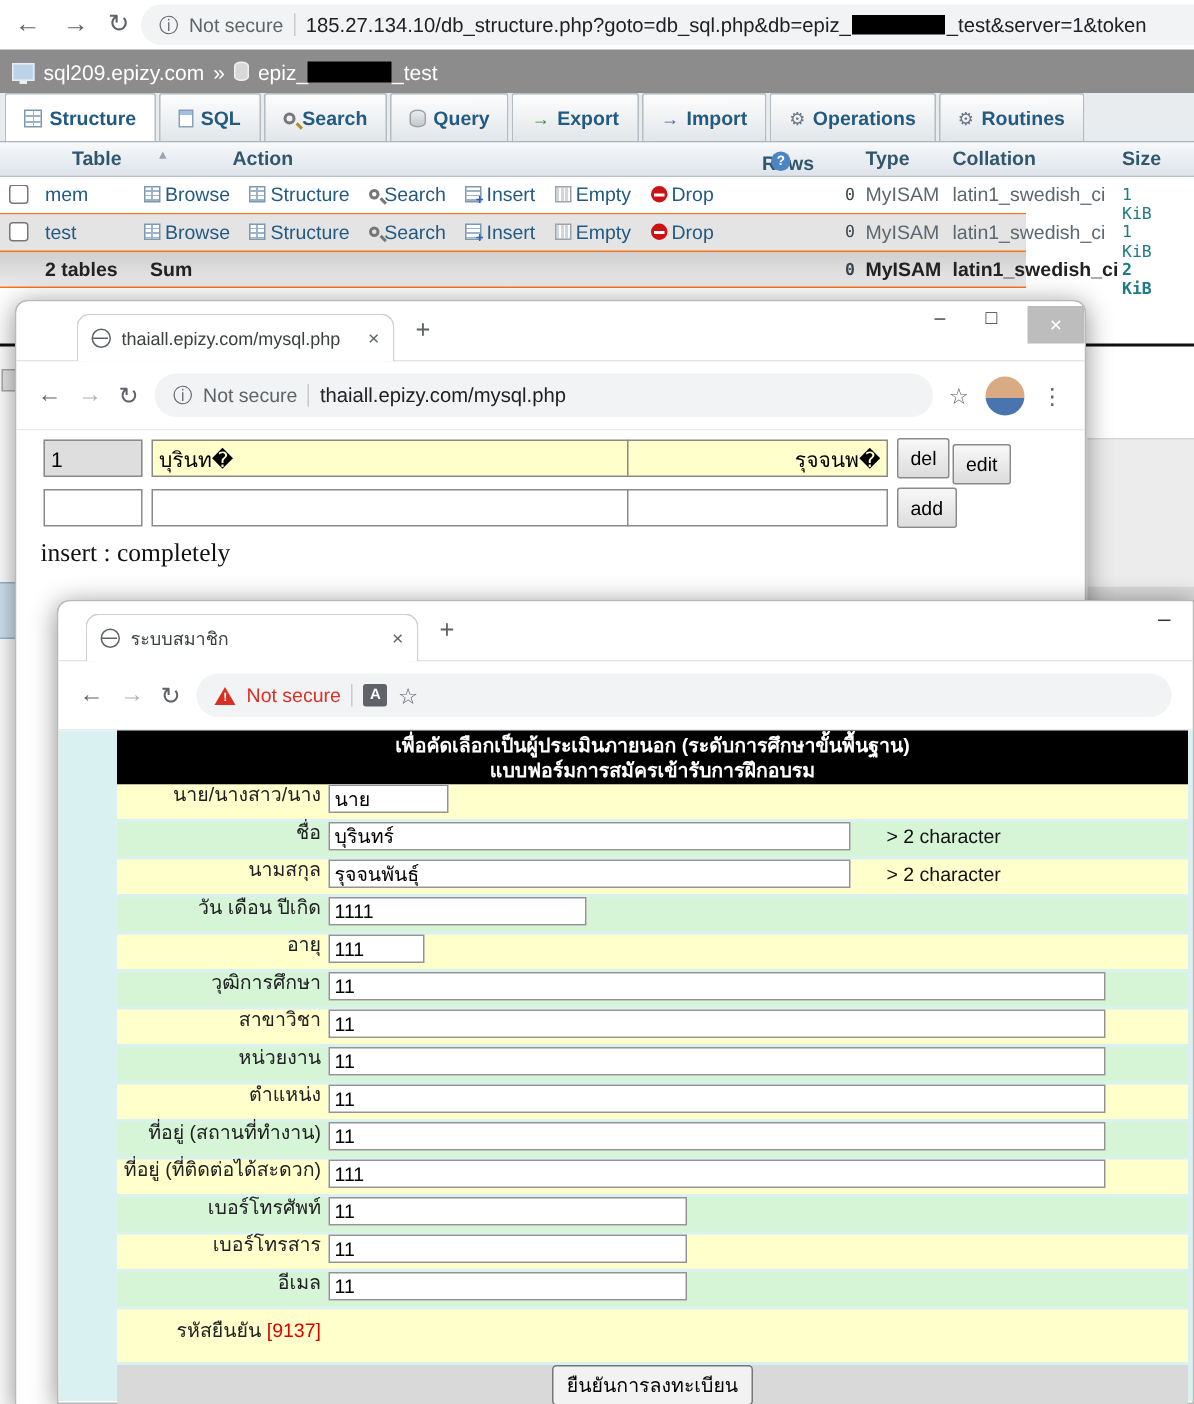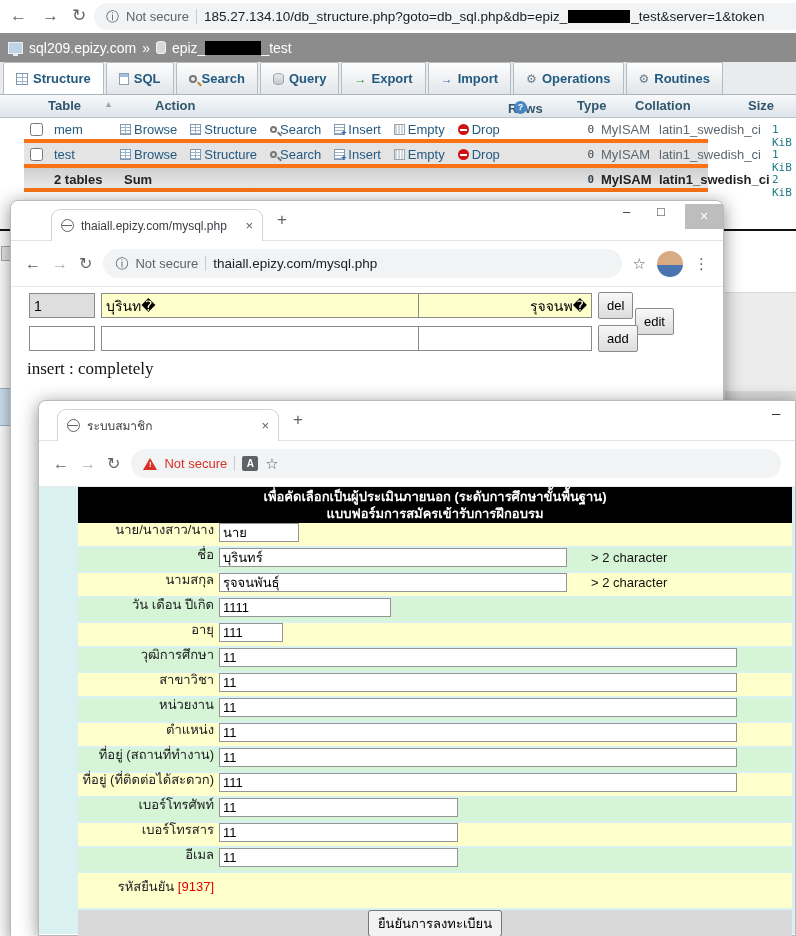--- a/index.html
+++ b/index.html
@@ -42,21 +42,21 @@
   .pic-cyl{width:11px;height:12px;background:linear-gradient(#ececec,#c4c8cc);border:1px solid #98a2ab;border-radius:50%/28%;}
   .pic-arr{width:auto;height:auto;font-weight:bold;font-size:12px;line-height:12px;}
   .pic-gear{width:auto;height:auto;font-size:12px;line-height:12px;color:#6a7a88;}
 
   
   .m-thead{position:absolute;left:0;top:95px;width:796px;height:23px;
            background:linear-gradient(#f7f9fa,#dde4ea);border-bottom:1px solid #b9c2ca;
            font-size:13px;font-weight:bold;color:#31566d;}
   .m-thead span{position:absolute;top:3px;}
   .sorta{color:#9aa6af;font-size:10px;}
-  .m-row{position:absolute;left:0;width:684px;height:25px;font-size:13px;border-bottom:4px solid #f97316;margin-left:24px;}
+  .m-row{position:absolute;left:0;width:684px;height:25px;font-size:13px;border-bottom:1px solid #f97316;}
   .m-row .cb{position:absolute;left:6px;top:5px;width:13px;height:13px;margin:0;}
   .tname{position:absolute;left:30px;top:4px;color:#235a81;}
   .acts{position:absolute;left:96px;top:4px;display:flex;gap:13px;}
   .alink{display:flex;align-items:center;gap:3px;color:#235a81;cursor:default;}
   .aic{display:inline-block;width:11px;height:11px;flex:none;}
   .aic-grid{border:1px solid #7d98b3;background:
      linear-gradient(to right,transparent 4px,#9ab3c9 4px,#9ab3c9 5px,transparent 5px),
      repeating-linear-gradient(to bottom,#fff 0 2px,#9ab3c9 2px 3px);}
   .aic-mag{width:7px;height:7px;border:2px solid #777;border-radius:50%;position:relative;}
   .aic-mag::after{content:"";position:absolute;left:5px;top:5px;width:5px;height:2px;background:#777;transform:rotate(45deg);}
@@ -118,21 +118,21 @@
   .in{position:absolute;height:25px;border:1px solid #8a8a8a;font-size:14px;padding:0 4px;
       font-family:"Liberation Sans","DejaVu Sans",sans-serif;}
   .in-id{left:18px;width:66px;background:#dedede;}
   .in-first{left:90px;width:318px;background:#ffffcc;}
   .in-last{left:407px;width:174px;background:#ffffcc;text-align:right;}
   .rA{top:6px;} .rB{top:39px;}
   .rB .in-id,.rB .in-first,.rB .in-last{background:#fff;}
   .wbtn{position:absolute;height:27px;border:1px solid #8a8a8a;border-radius:2px;
         background:linear-gradient(#f8f8f8,#dcdcdc);font-size:13px;padding:0 8px;
         font-family:"Liberation Sans","DejaVu Sans",sans-serif;}
-  .b-del{left:587px;top:5px;} .b-edit{left:624px;top:21px;} .b-add{left:587px;top:38px;}
+  .b-del{left:587px;top:5px;} .b-edit{left:624px;top:9px;} .b-add{left:587px;top:38px;}
   .w1-status{position:absolute;left:16px;top:72px;font-family:"Liberation Serif","DejaVu Serif",serif;
              font-size:17px;color:#111;}
 
   
   .w2-body{position:relative;height:calc(100% - 87px);background:#d9f1f1;}
   .f-table{position:absolute;left:39px;top:0;width:714px;}
   .f-head{background:#000;color:#fff;text-align:center;font-size:13px;font-weight:bold;line-height:17px;padding:1px 0;}
   .f-rows > .f-row{display:flex;align-items:flex-start;height:23px;margin-bottom:2px;font-size:13px;}
   .f-rows > .f-row:nth-child(odd){background:#ffffcc;}
   .f-rows > .f-row:nth-child(even){background:#d6f5d6;}
@@ -294,21 +294,21 @@
     <span class="rcoll">latin1_swedish_ci</span>
     <span class="rsize">1 KiB</span>
   </div>
 
   <div class="m-row m-sum" style="top:168px;height:24px">
     <span class="tname" style="color:#222">2 tables</span>
     <span style="position:absolute;left:100px;top:4px">Sum</span>
     <span class="rcount">0</span>
     <span class="rtype">MyISAM</span>
     <span class="rcoll">latin1_swedish_ci</span>
-    <span class="rsize" style="font-weight:normal">2 KiB</span>
+    <span class="rsize" style="font-weight:bold">2 KiB</span>
   </div>
 
   <div class="bg-line"></div>
   <div class="bg-rightstrip"></div>
   <div class="frag-gray"></div>
   <div class="frag-blue"></div>
   <div class="frag-print"></div>
 
   <div class="win w1">
     <div class="w-strip">

